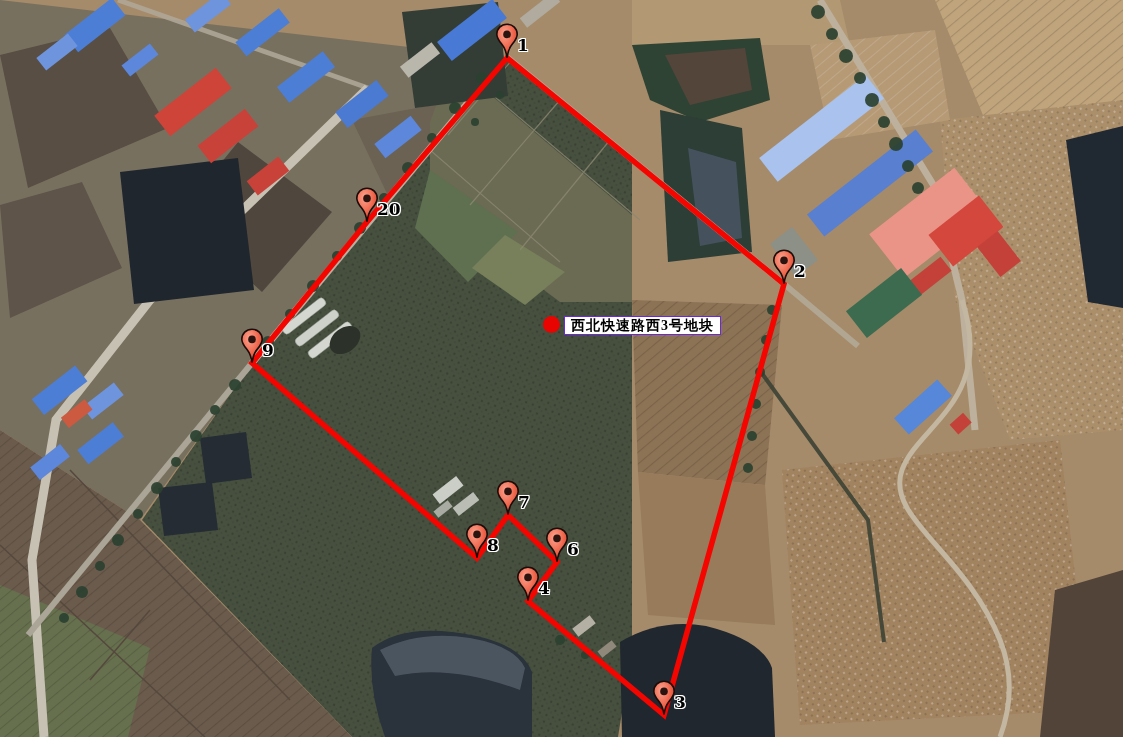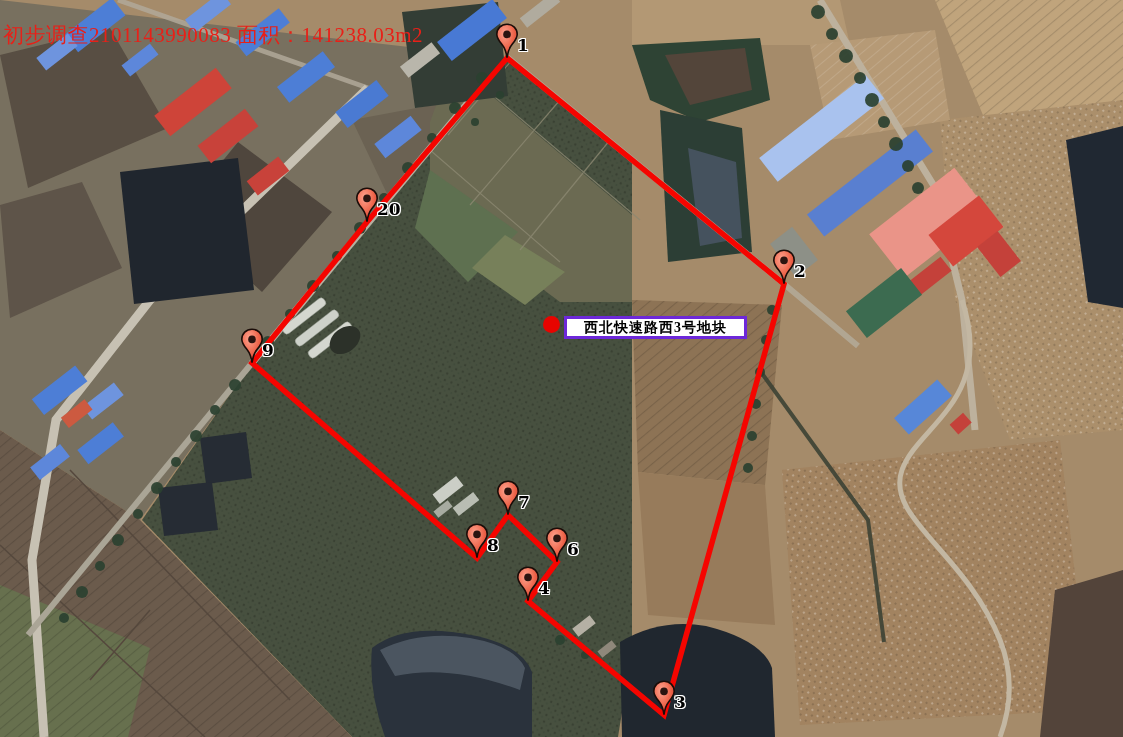--- a/index.html
+++ b/index.html
@@ -20,22 +20,22 @@
                  0 -1px 0 #fff,0 1px 0 #fff,-1px 0 0 #fff,1px 0 0 #fff;
     white-space:nowrap;
   }
   .survey-title{
     position:absolute;left:3px;top:21px;
     font-family:"Liberation Serif","DejaVu Serif",serif;
     font-size:21px;font-weight:400;letter-spacing:0.5px;white-space:nowrap;
   }
   .parcel-dot{position:absolute;border-radius:50%;width:17px;height:17px;}
   .parcel-label{
-    position:absolute;background:#fff;border:3px solid #6d28d9;color:#000;
-    font-size:14px;font-weight:bold;line-height:17px;padding:0 17px;
+    position:absolute;background:#fff;border:1px solid #6d28d9;color:#000;
+    font-size:14px;font-weight:bold;line-height:17px;padding:0 6px;
     letter-spacing:1px;white-space:nowrap;
     font-family:"Liberation Serif","DejaVu Serif",serif;
   }
 </style>
 </head>
 <body>
 
 <div class="stage">
 
   <svg id="bg" width="1123" height="737" viewBox="0 0 1123 737">
@@ -286,14 +286,13 @@
         <path d="M12 1.2 C6.2 1.2 1.8 5.6 1.8 11.2 C1.8 15.4 4.3 18.2 7.2 21.8 C9.3 24.4 11 27.6 12 34.6 C13 27.6 14.7 24.4 16.8 21.8 C19.7 18.2 22.2 15.4 22.2 11.2 C22.2 5.6 17.8 1.2 12 1.2 Z" fill="url(#pinGrad)" stroke="#1a0c08" stroke-width="1.6"></path>
         <circle cx="12" cy="11.4" r="3.8" fill="#2b1410"></circle>
       </svg>
       <div class="pin-num" style="left: 377px; top: 201px;">20</div>
     </div>
   </div>
 
   <div class="parcel-dot" id="parcel-dot" style="left: 543px; top: 316px; background: rgb(232, 4, 0);"></div>
   <div class="parcel-label" id="parcel-label" style="left: 564px; top: 316px;">西北快速路西3号地块</div>
 
-  <div class="survey-title" style="color: rgb(232, 32, 24);">初步调查2101143990083 面积：141238.03m2</div>
 </div>
 
 </body></html>

